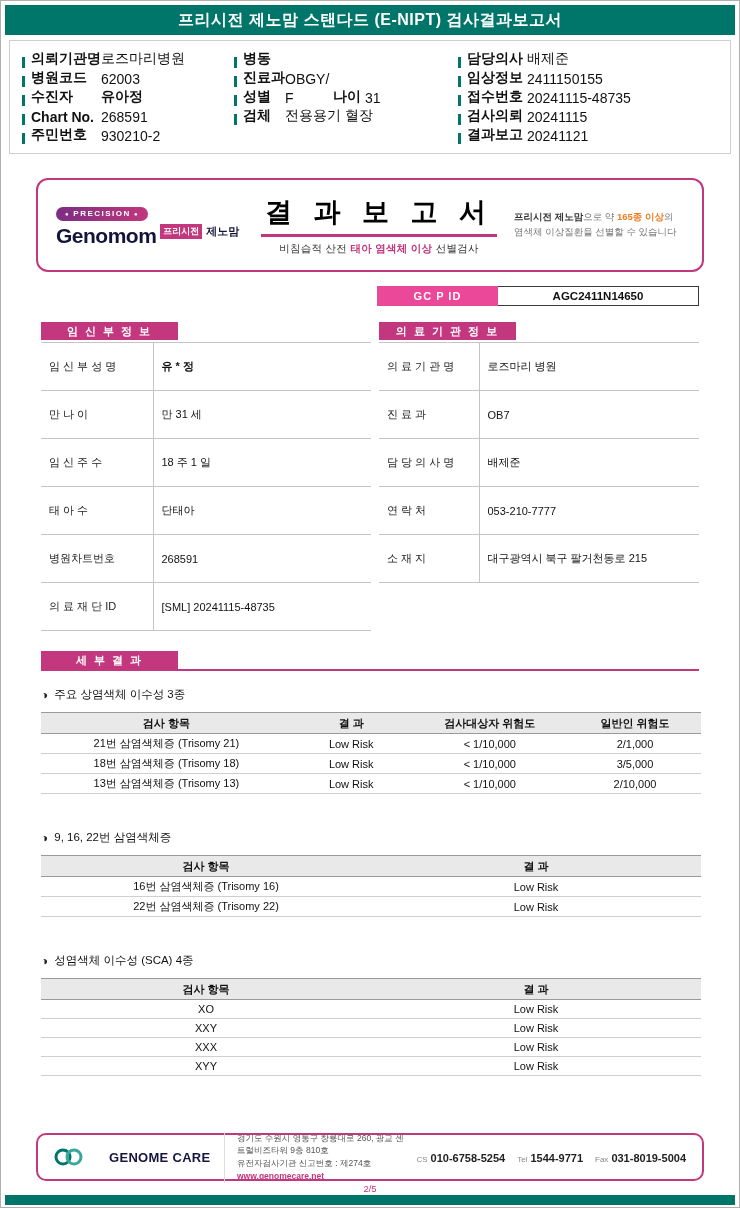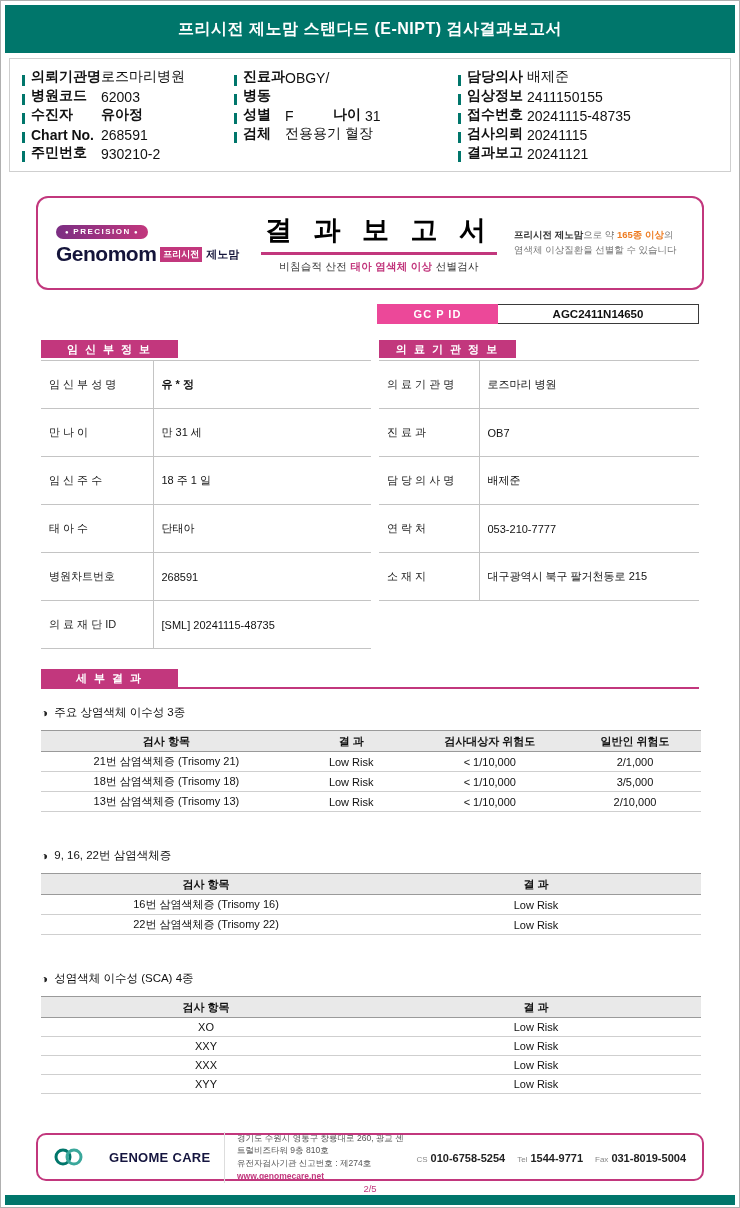--- a/index.html
+++ b/index.html
@@ -3,21 +3,21 @@
 <meta charset="utf-8">
 <style>
   * { box-sizing: border-box; }
   body { margin:0; background:#fff; }
   .page {
     position:relative; width:740px; height:1208px; margin:0 auto;
     background:#fff; border:1px solid #b0b0b0; overflow:hidden;
     font-family:"Liberation Sans","DejaVu Sans",sans-serif; color:#111;
   }
   
-  .top-bar { margin:4px 4px 0; height:48px; background:#00766B; color:#fff;
+  .top-bar { margin:4px 4px 0; height:30px; background:#00766B; color:#fff;
     display:flex; align-items:center; justify-content:center;
     font-weight:bold; font-size:16px; letter-spacing:.5px; }
 
   
   .admin-box { margin:5px 8px 0; border:1px solid #cfcfcf; background:#fff;
     padding:8px 12px 9px; display:flex; }
   .acol1{ width:212px; } .acol2{ width:224px; } .acol3{ flex:1; }
   .arow { display:flex; align-items:flex-end; height:19px; font-size:14px; }
   .tick { width:3px; height:11px; background:#00766B; margin-right:6px; flex:none; }
   .alabel { font-weight:bold; }
@@ -27,21 +27,21 @@
   .avalue.bold { font-weight:bold; }
 
   
   .report-card { margin:24px 35px 0; height:94px; border:2px solid #C2377D;
     border-radius:12px; display:flex; align-items:center; padding:16px 18px; gap:10px; }
   .brand { width:188px; }
   .pill { display:inline-block; background:linear-gradient(90deg,#7B2E83,#C2377D);
     color:#fff; font-size:8px; font-weight:bold; letter-spacing:1.5px;
     padding:2px 9px 3px; border-radius:9px; }
   .pill::before{ content:"● "; font-size:6px; } .pill::after{ content:" ●"; font-size:6px; }
-  .brand-line { margin-top:3px; display:flex; align-items:center; gap:4px; }
+  .brand-line { margin-top:3px; display:flex; align-items:flex-start; gap:4px; }
   .genomom { font-size:21px; font-weight:bold; color:#14143a; letter-spacing:-.5px; }
   .sub-badge { background:#C2377D; color:#fff; font-size:9px; font-weight:bold; padding:1px 3px; }
   .sub-name { font-size:11px; font-weight:bold; color:#14143a; }
   .title-block { flex:1; text-align:center; }
   .report-title { display:inline-block; font-size:27px; font-weight:bold;
     letter-spacing:7px; color:#000; border-bottom:3px solid #C2377D; padding:0 4px 4px; }
   .report-subtitle { margin-top:5px; font-size:10.5px; color:#333; letter-spacing:.3px; }
   .subtitle-hl { color:#C2377D; font-weight:bold; }
   .tagline { width:170px; font-size:9.5px; color:#777; line-height:1.55; }
   .tag-bold { color:#333; font-weight:bold; }
@@ -136,27 +136,27 @@
         </div>
       <div class="arow">
           <span class="tick"></span>
           <span class="alabel">주민번호</span>
           <span class="avalue">930210-2</span>
         </div>
     </div>
     <div class="admin-col acol2">
       <div class="arow">
           <span class="tick"></span>
+          <span class="alabel">병동</span>
+          <span class="avalue"></span>
+        </div>
+      <div class="arow">
+          <span class="tick"></span>
           <span class="alabel">진료과</span>
           <span class="avalue">OBGY/</span>
-        </div>
-      <div class="arow">
-          <span class="tick"></span>
-          <span class="alabel">병동</span>
-          <span class="avalue"></span>
         </div>
       <div class="arow">
           <span class="tick"></span>
           <span class="alabel">성별</span>
           <span class="avalue sexv">F</span>
           <span class="alabel2">나이</span>
           <span class="avalue">31</span>
         </div>
       <div class="arow">
           <span class="tick"></span>

